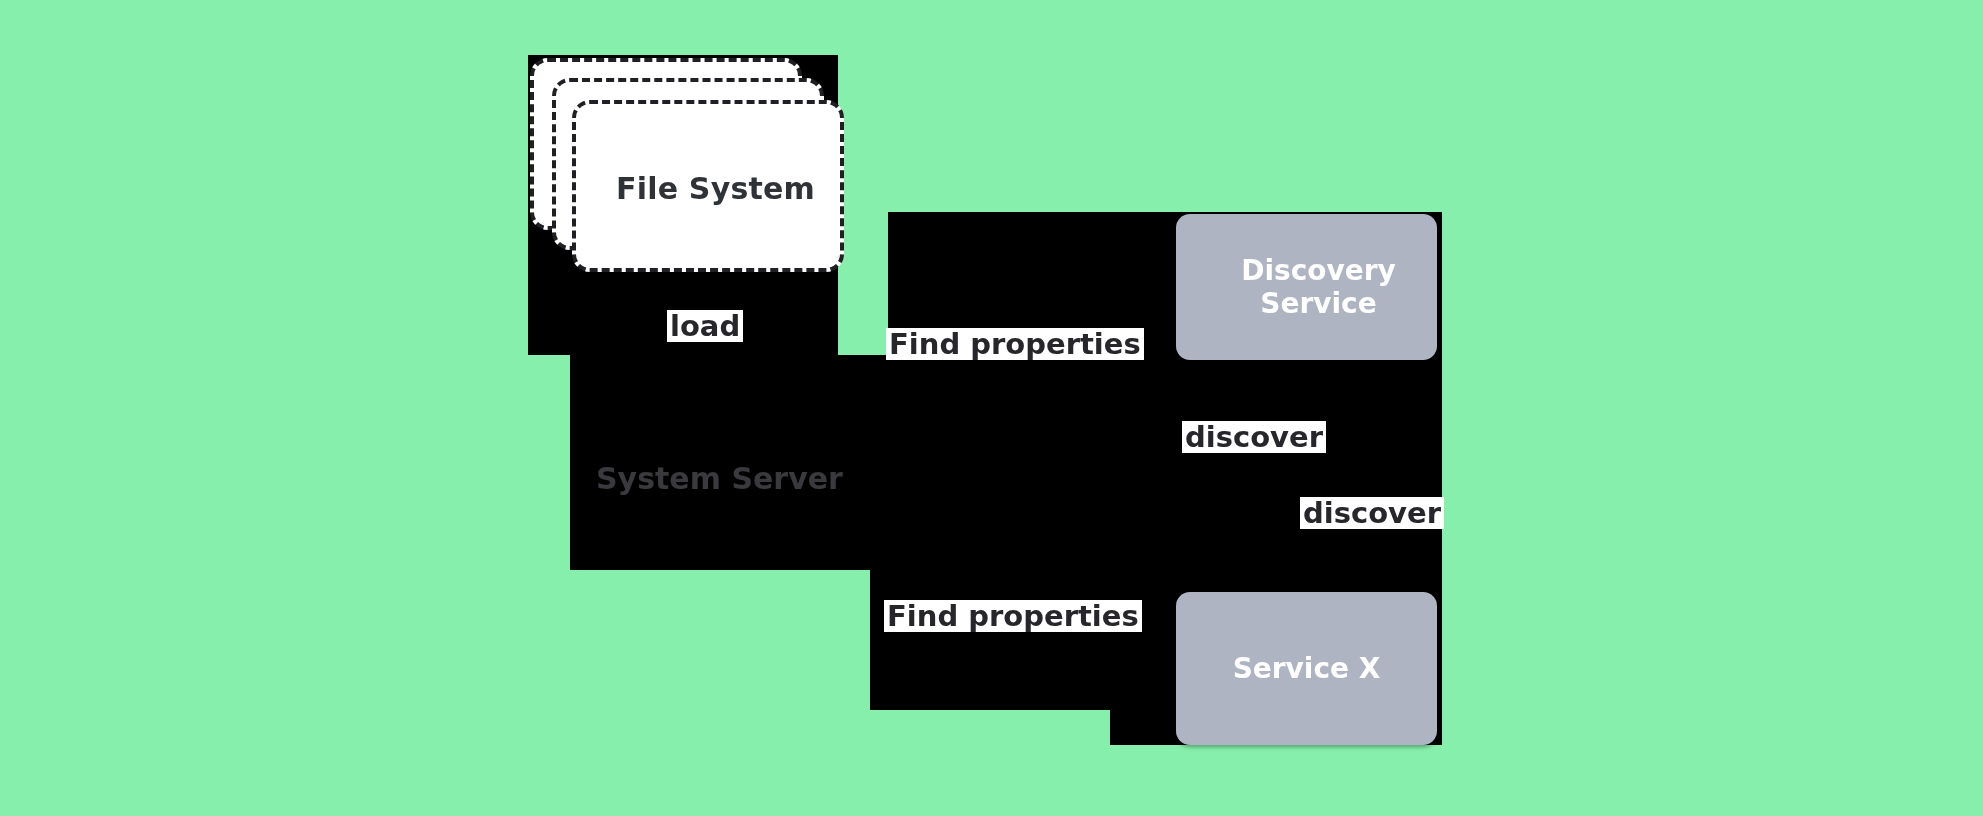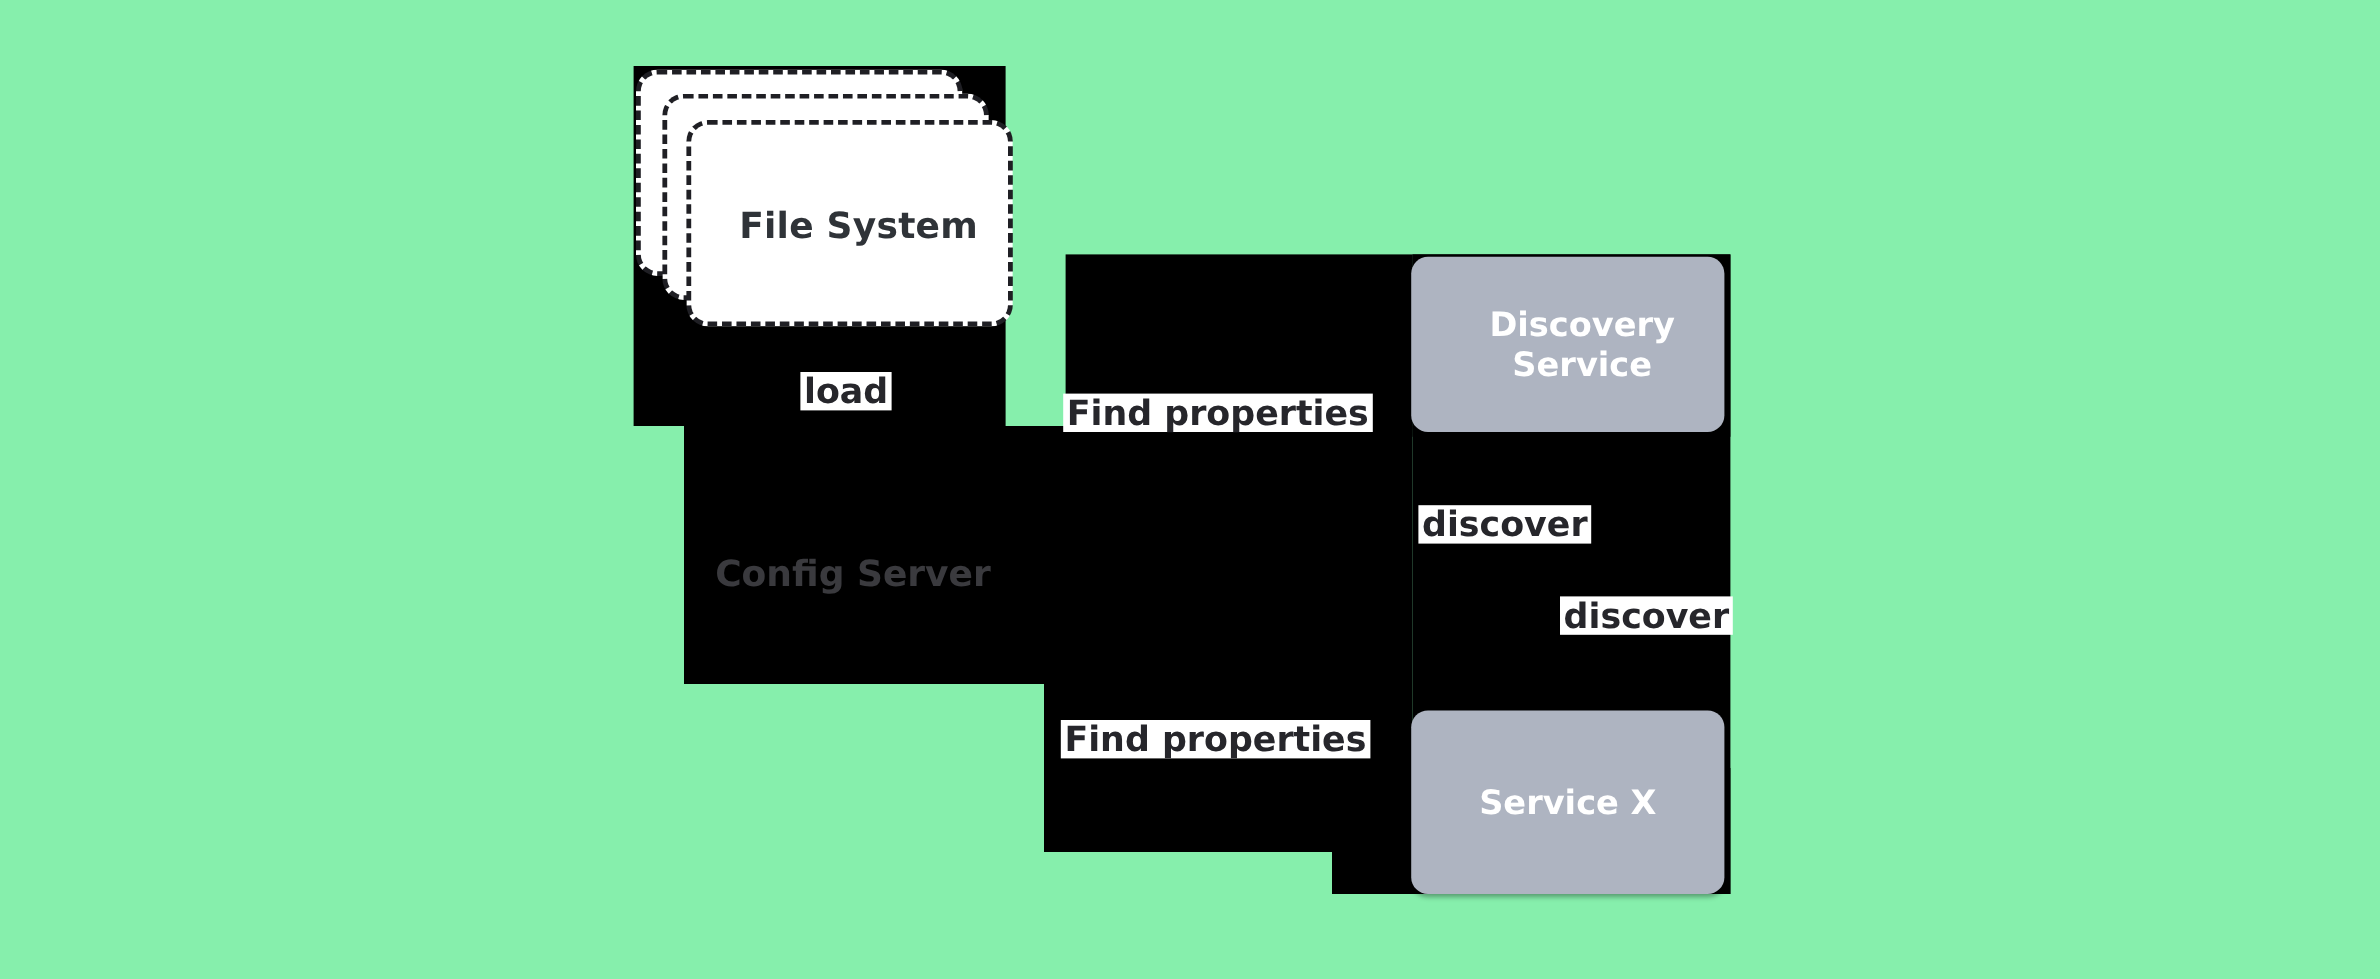--- a/index.html
+++ b/index.html
@@ -93,21 +93,21 @@
   <div class="blk" style="left:1177px; top:212px;  width:265px; height:533px;"></div>
   <div class="blk" style="left:870px;  top:570px;  width:307px; height:70px;"></div>
   <div class="blk" style="left:870px;  top:570px;  width:240px; height:140px;"></div>
   <div class="blk" style="left:1110px; top:640px;  width:332px; height:105px;"></div>
 
   <div class="fs-card" style="left:530px; top:58px;  width:272px; height:172px;"></div>
   <div class="fs-card" style="left:552px; top:78px;  width:272px; height:172px;"></div>
   <div class="fs-card" style="left:572px; top:100px; width:272px; height:172px;"></div>
   <div class="fs-label" style="left:616px; top:171px;">File System</div>
 
-  <div class="dark-label" style="left:596px; top:461px;">Config Server</div>
+  <div class="dark-label" style="left:596px; top:461px;">System Server</div>
 
   <div class="svc" style="left:1176px; top:214px; width:261px; height:146px; flex-direction:column;padding-left:24px;">
     <span>Discovery</span>
     <span>Service</span>
   </div>
 
   <div class="svc" style="left:1176px; top:592px; width:261px; height:153px; flex-direction:column;">
     <span>Service X</span>
   </div>
 

